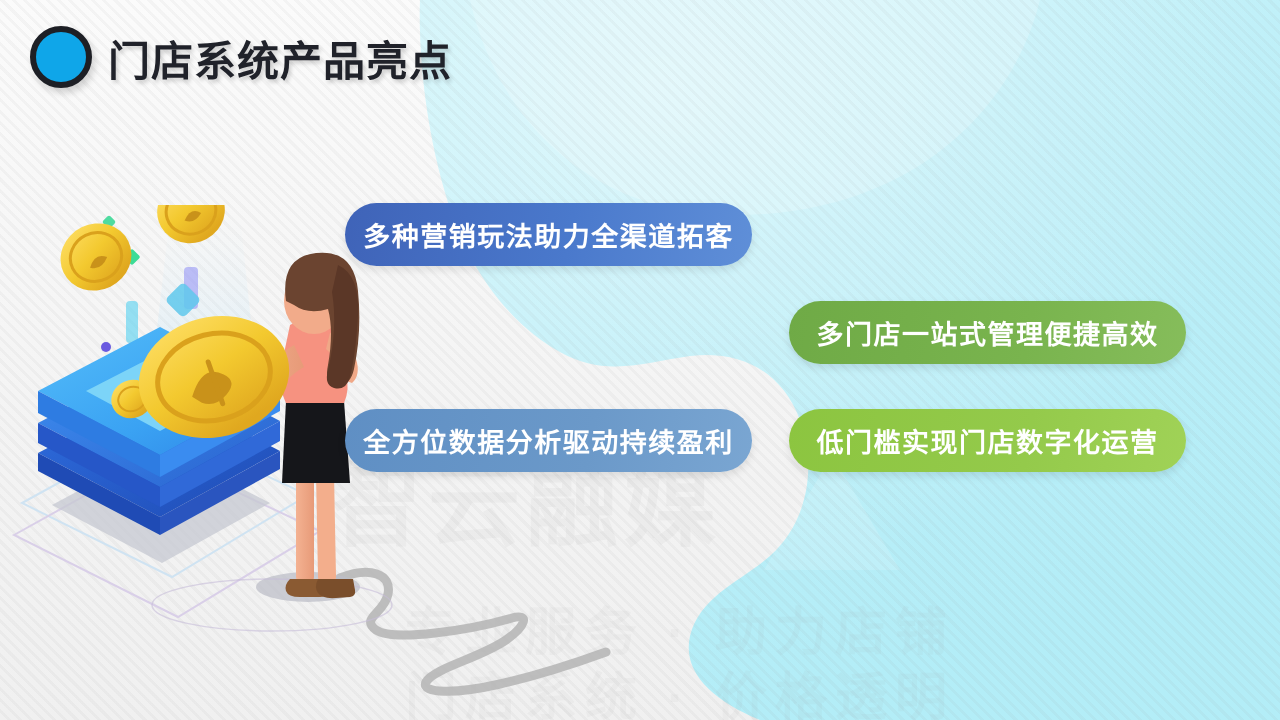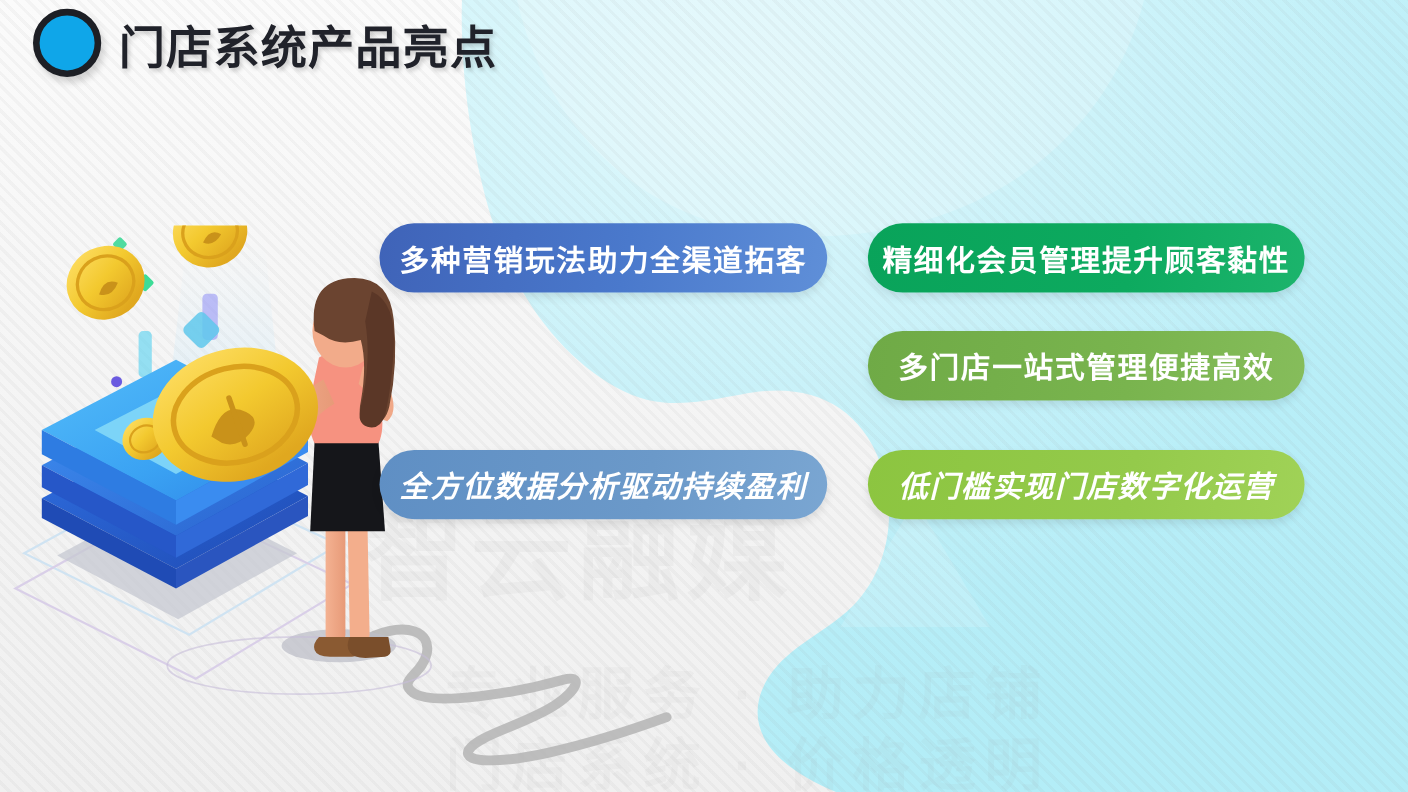--- a/index.html
+++ b/index.html
@@ -77,21 +77,21 @@
     top: 560px;
     width: 420px;
     height: 140px;
     pointer-events: none;
   }
 
   
   .header {
     position: absolute;
     left: 30px;
-    top: 8px;
+    top: 26px;
     display: flex;
     align-items: center;
     gap: 16px;
   }
   .header-dot {
     width: 62px;
     height: 62px;
     border-radius: 50%;
     background: #0fa6e9;
     border: 6px solid #1d1f25;
@@ -142,21 +142,21 @@
     white-space: nowrap;
     box-shadow: 0 4px 9px rgba(0,0,0,0.10);
     pointer-events: auto;
     cursor: default;
     box-sizing: border-box;
   }
   .col-left  { left: 345px; width: 407px; }
   .col-right { left: 789px; width: 397px; }
   .row-1 { top: 191px; }
   .row-2 { top: 289px; }
-  .row-3 { top: 397px; font-style: italic; }
+  .row-3 { top: 397px; }
 
   .pill-1 { background: linear-gradient(100deg, #3f63b8 0%, #4a79cc 55%, #5f8fd8 100%); }
   .pill-2 { background: linear-gradient(100deg, #1fa4d8 0%, #23abdf 60%, #3cb6e6 100%); }
   .pill-3 { background: linear-gradient(100deg, #5f8fc4 0%, #6b99c9 60%, #7aa6d2 100%); }
   .pill-4 { background: linear-gradient(100deg, #09a35a 0%, #0daa5f 60%, #1cb46c 100%); }
   .pill-5 { background: linear-gradient(100deg, #6faa46 0%, #79b44e 60%, #86bd5b 100%); }
   .pill-6 { background: linear-gradient(100deg, #8cc540 0%, #94ca4b 60%, #a0d257 100%); }
 </style>
 </head>
 <body>
@@ -334,20 +334,19 @@
     </svg>
   </div>
 
   <div class="pill-grid">
 
     <div class="pill col-left row-1 pill-1">多种营销玩法助力全渠道拓客</div>
 
 
     <div class="pill col-left row-3 pill-3">全方位数据分析驱动持续盈利</div>
 
-    <div class="pill col-right row-1 pill-4">精细化会员管理提升顾客黏性</div>
 
     <div class="pill col-right row-3 pill-6">低门槛实现门店数字化运营</div>
 
     <div class="pill col-right row-2 pill-5">多门店一站式管理便捷高效</div>
   </div>
 
 </div>
 
 </body></html>

